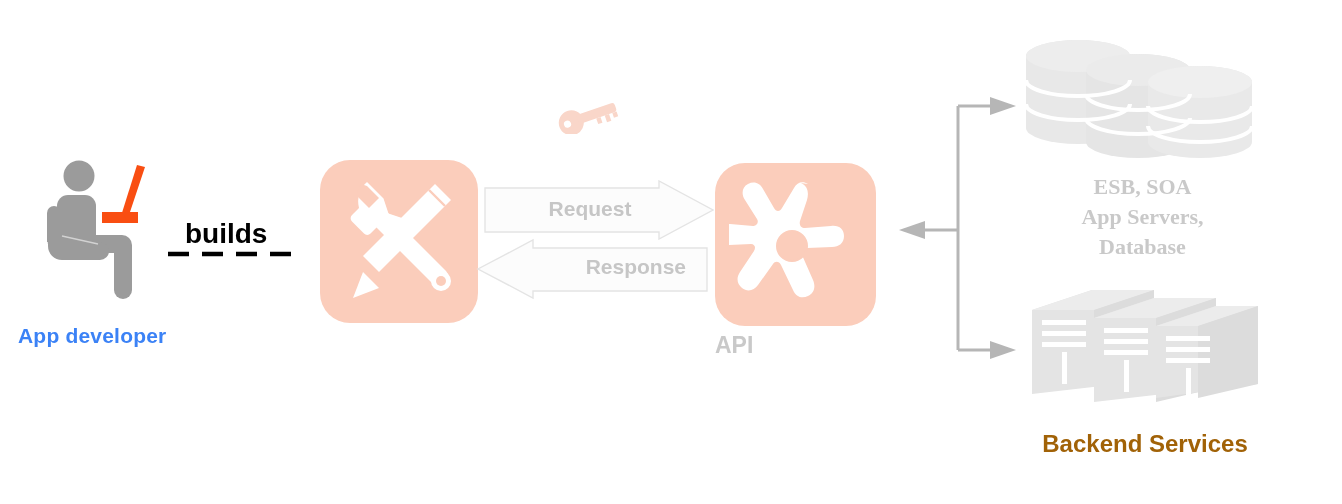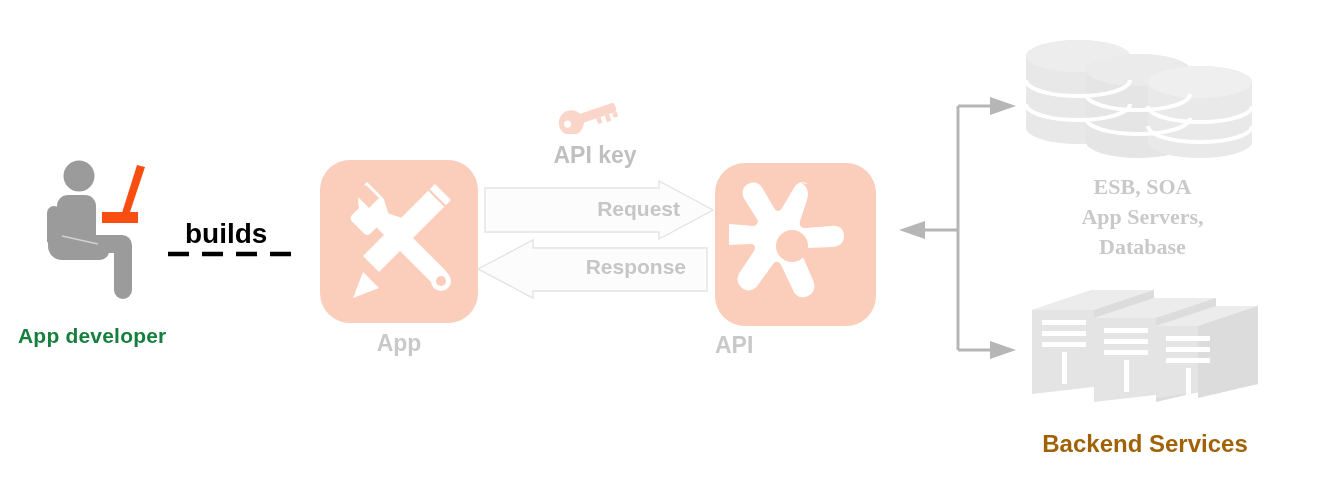--- a/index.html
+++ b/index.html
@@ -18,21 +18,21 @@
     overflow: hidden;
   }
   .abs { position: absolute; }
 
   
   #developer-group { left: 40px; top: 160px; width: 150px; height: 145px; }
   #developer-label {
     left: 18px; top: 324px;
     font-size: 21px;
     font-weight: bold;
-    color: #15803d;
+    color: #3b82f6;
     letter-spacing: .2px;
     white-space: nowrap;
   }
 
   
   #builds-label {
     left: 185px; top: 218px;
     font-size: 28px;
     font-weight: bold;
     color: #000000;
@@ -63,21 +63,21 @@
     text-align: center;
     font-size: 23px;
     font-weight: bold;
     color: #c0c0c0;
   }
 
   
   #request-arrow { left: 484px; top: 180px; }
   #request-label {
     left: 500px; top: 197px; width: 180px;
-    text-align: right;
+    text-align: center;
     font-size: 21px;
     font-weight: bold;
     color: #c6c6c6;
   }
   #response-arrow { left: 476px; top: 238px; }
   #response-label {
     left: 506px; top: 255px; width: 180px;
     text-align: right;
     font-size: 21px;
     font-weight: bold;
@@ -189,35 +189,33 @@
         <path d="M92 12 l16 16" stroke="#fbcdbb" stroke-width="2.4" fill="none"></path>
 
         <path d="M26 94 l16 16 -26 10 z" fill="#ffffff"></path>
         <path d="M18 118 l6 -16 10 10 z" fill="#fbcdbb" opacity="0"></path>
 
         <circle cx="104" cy="103" r="10" fill="#ffffff"></circle>
         <circle cx="104" cy="103" r="5" fill="#fbcdbb"></circle>
       </svg>
     </div>
   </div>
-  <div class="abs" id="app-label">App</div>
 
   <div class="abs" id="api-key-icon">
     <svg width="62" height="36" viewBox="0 0 62 36">
       <g transform="rotate(-19 31 18)">
         <circle cx="13" cy="19" r="12.5" fill="#f9d6c9"></circle>
         <circle cx="9" cy="19" r="3.6" fill="#ffffff"></circle>
         <rect x="20" y="13.5" width="40" height="9.5" rx="3" fill="#f9d6c9"></rect>
         <rect x="38" y="23" width="4.5" height="6" fill="#f9d6c9"></rect>
         <rect x="47" y="23" width="4.5" height="7" fill="#f9d6c9"></rect>
         <rect x="55" y="23" width="4.5" height="5" fill="#f9d6c9"></rect>
       </g>
     </svg>
   </div>
-  <div class="abs" id="api-key-label">API key</div>
 
   <div class="abs" id="request-arrow">
     <svg width="230" height="60" viewBox="0 0 230 60">
       <polygon points="1,8 175,8 175,1 229,30 175,59 175,52 1,52" fill="#fcfcfc" stroke="#e4e4e4" stroke-width="1.4"></polygon>
     </svg>
   </div>
   <div class="abs" id="request-label">Request</div>
 
   <div class="abs" id="response-arrow">
     <svg width="232" height="62" viewBox="0 0 232 62">

